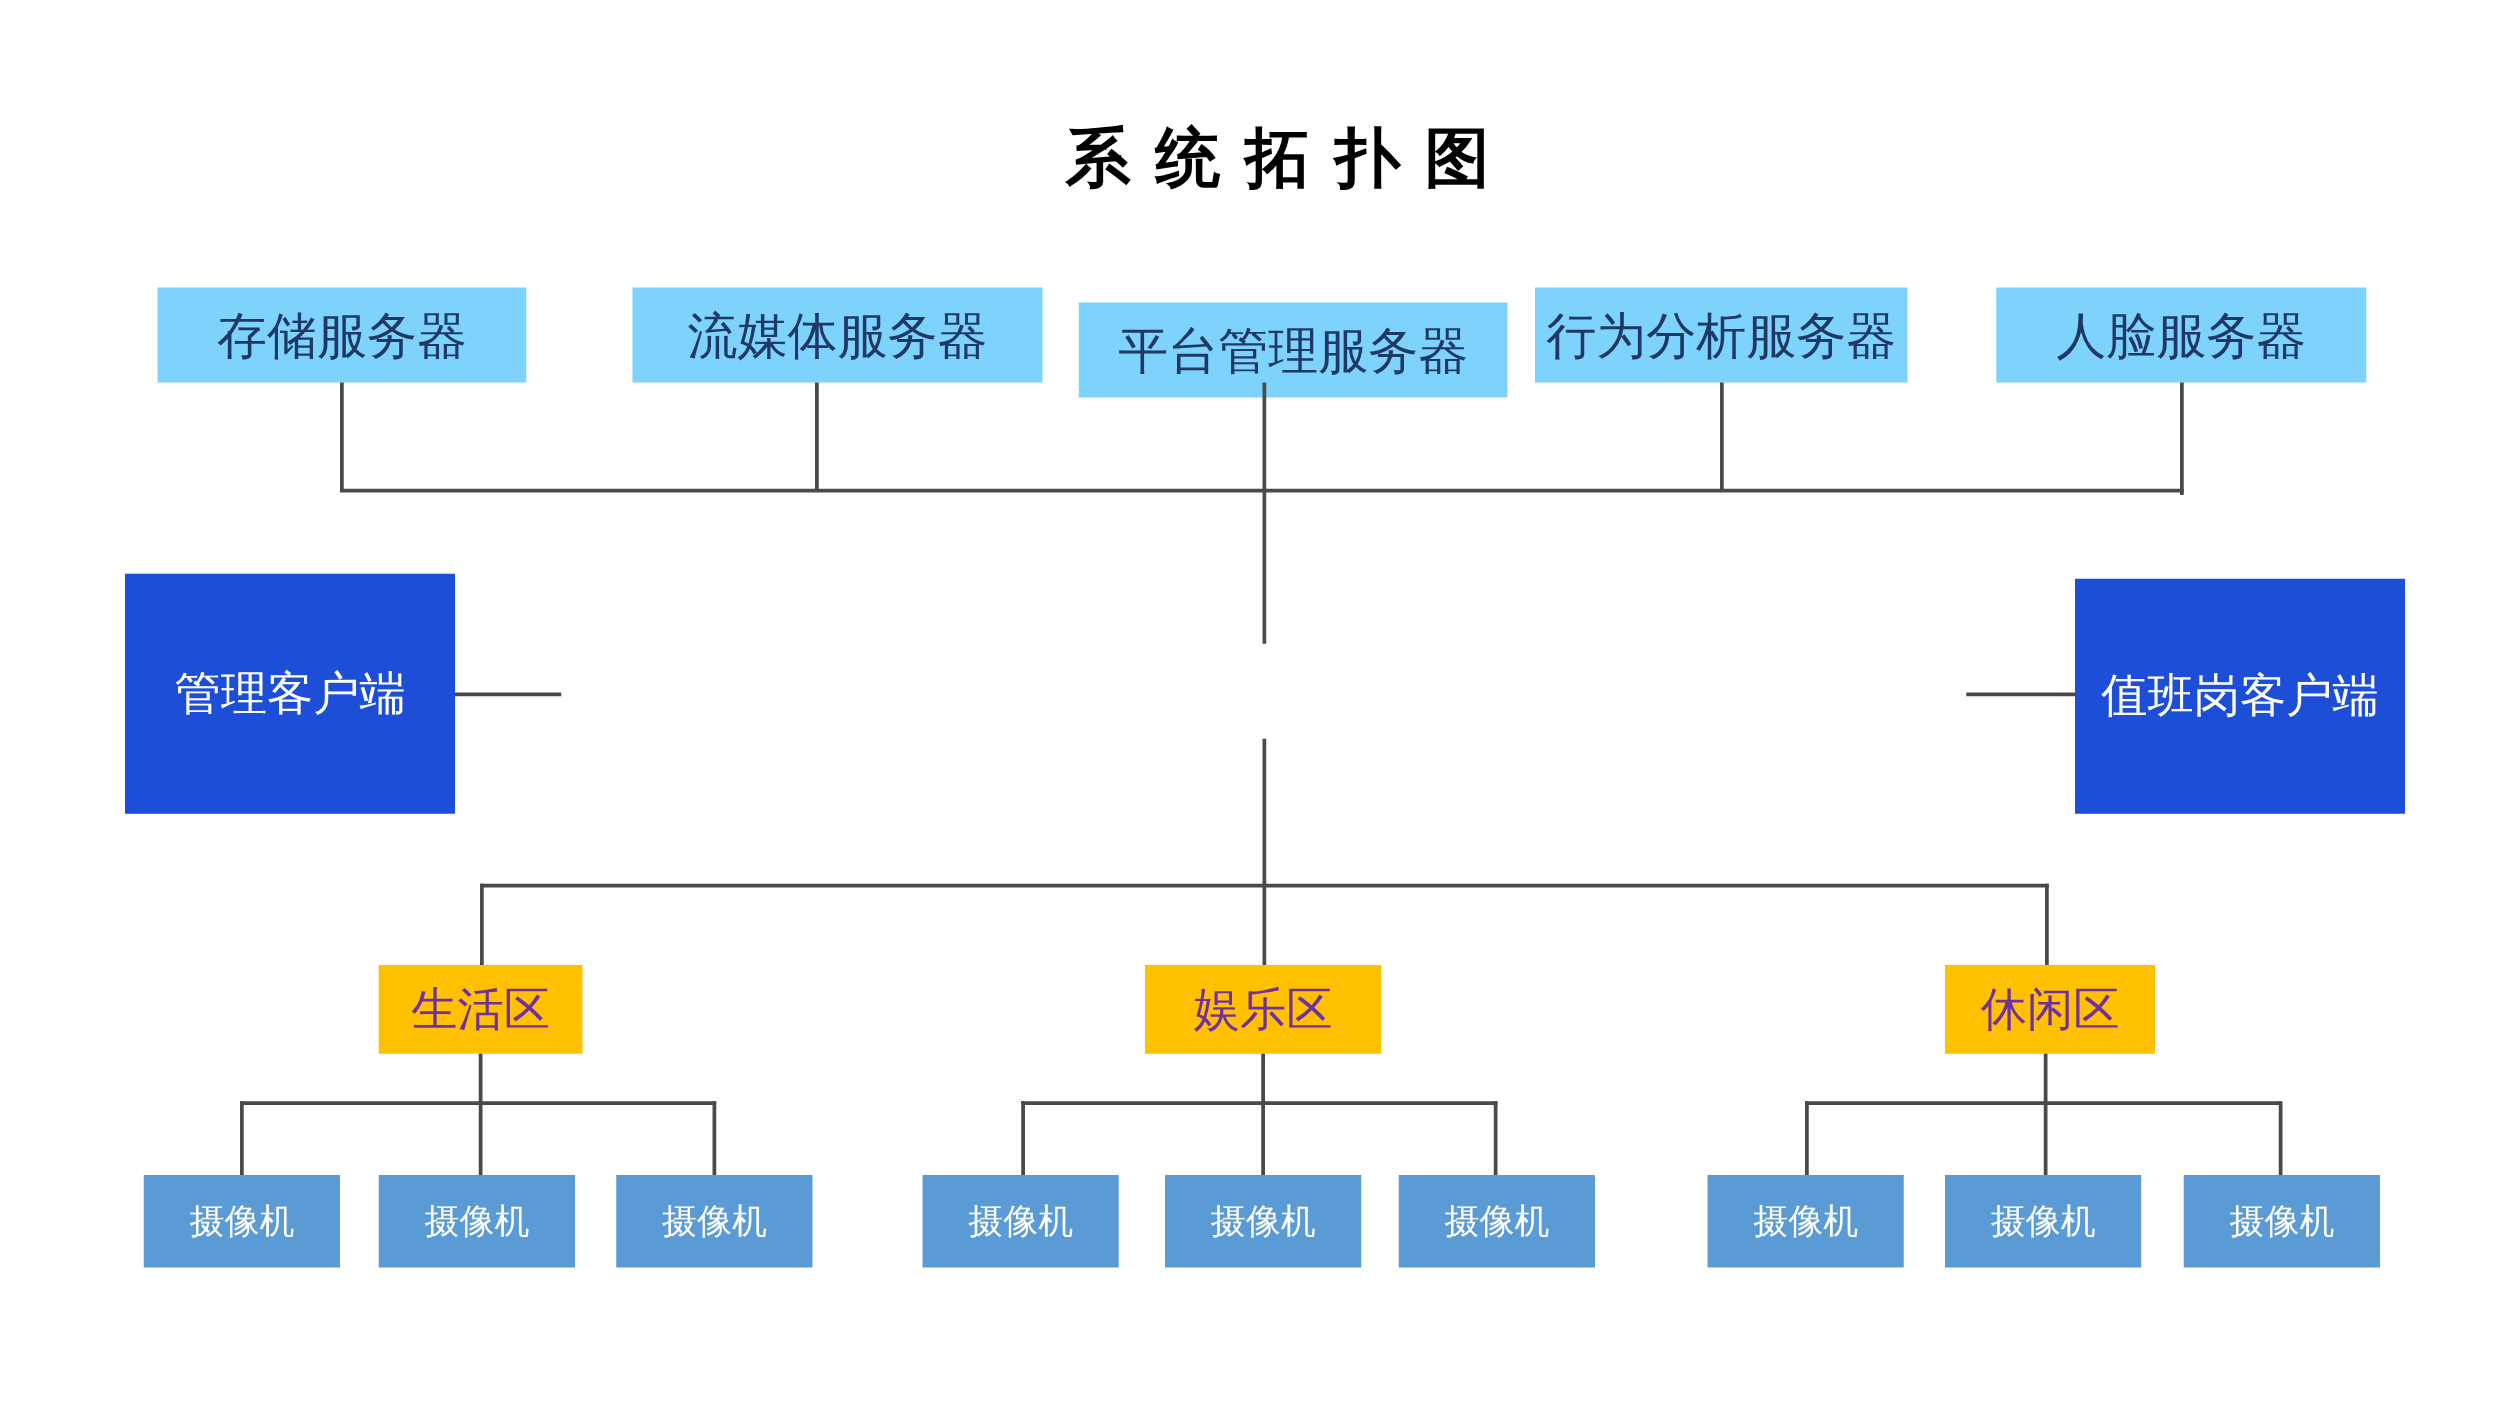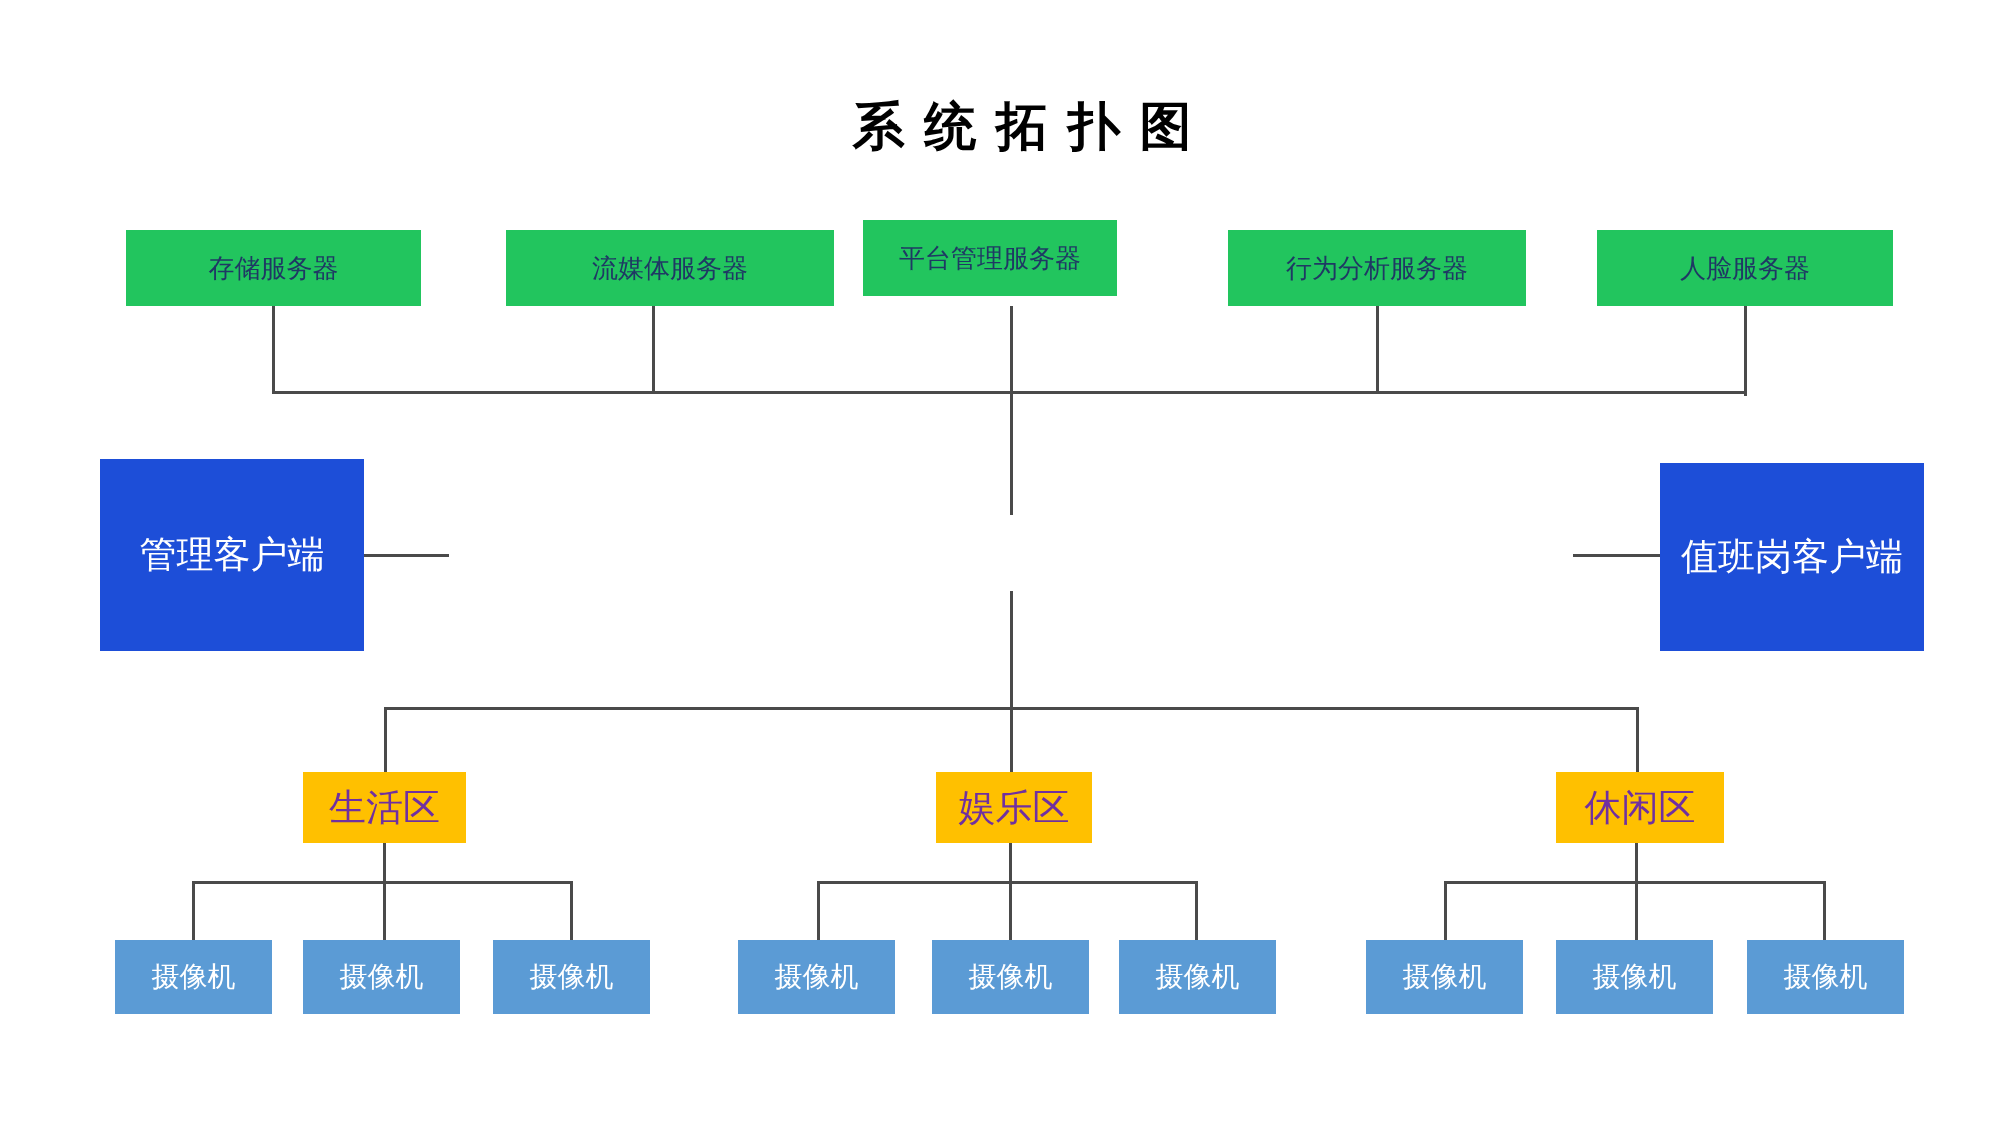--- a/index.html
+++ b/index.html
@@ -24,23 +24,23 @@
   }
   .box {
     position: absolute;
     display: flex;
     align-items: center;
     justify-content: center;
     box-sizing: border-box;
     white-space: nowrap;
   }
   .server-box {
-    background: #22c55e;
+    background: #7dd3fc;
     color: #1F3864;
-    font-size: 26px;
+    font-size: 40px;
     height: 76px;
   }
   .client-box {
     background: #1d4ed8;
     color: #FFFFFF;
     font-size: 37px;
     font-family: Liberation Mono, monospace;
   }
   .network-bar {
     background: #FF0000;
@@ -67,21 +67,21 @@
 </style>
 </head>
 <body>
 
 <div class="canvas">
 
   <div class="page-title">系统拓扑图</div>
 
   <div class="box server-box" style="left:126px; top:230px; width:295px;">存储服务器</div>
   <div class="box server-box" style="left:506px; top:230px; width:328px;">流媒体服务器</div>
-  <div class="box server-box" style="left:863px; top:220px; width:254px;">平台管理服务器</div>
+  <div class="box server-box" style="left:863px; top:242px; width:343px;">平台管理服务器</div>
   <div class="box server-box" style="left:1228px; top:230px; width:298px;">行为分析服务器</div>
   <div class="box server-box" style="left:1597px; top:230px; width:296px;">人脸服务器</div>
 
   <div class="ln" style="left:272px;  top:306px; width:3px; height:87px;"></div>
   <div class="ln" style="left:652px;  top:306px; width:3px; height:87px;"></div>
   <div class="ln" style="left:1010px; top:306px; width:3px; height:209px;"></div>
   <div class="ln" style="left:1376px; top:306px; width:3px; height:87px;"></div>
   <div class="ln" style="left:1744px; top:306px; width:3px; height:90px;"></div>
 
   <div class="ln" style="left:272px; top:391px; width:1475px; height:3px;"></div>
@@ -95,21 +95,21 @@
 
   <div class="ln" style="left:1010px; top:591px; width:3px; height:118px;"></div>
 
   <div class="ln" style="left:384px; top:707px; width:1255px; height:3px;"></div>
 
   <div class="ln" style="left:384px;  top:707px; width:3px; height:65px;"></div>
   <div class="ln" style="left:1010px; top:707px; width:3px; height:65px;"></div>
   <div class="ln" style="left:1636px; top:707px; width:3px; height:65px;"></div>
 
   <div class="box zone-box" style="left:303px; top:772px; width:163px;">生活区</div>
-  <div class="box zone-box" style="left:936px; top:772px; width:156px;">娱乐区</div>
+  <div class="box zone-box" style="left:916px; top:772px; width:189px;">娱乐区</div>
   <div class="box zone-box" style="left:1556px; top:772px; width:168px;">休闲区</div>
 
   <div class="ln" style="left:383px; top:843px; width:3px; height:97px;"></div>
   <div class="ln" style="left:192px; top:881px; width:381px; height:3px;"></div>
   <div class="ln" style="left:192px; top:881px; width:3px; height:59px;"></div>
   <div class="ln" style="left:570px; top:881px; width:3px; height:59px;"></div>
 
   <div class="ln" style="left:1009px; top:843px; width:3px; height:97px;"></div>
   <div class="ln" style="left:817px;  top:881px; width:381px; height:3px;"></div>
   <div class="ln" style="left:817px;  top:881px; width:3px; height:59px;"></div>

